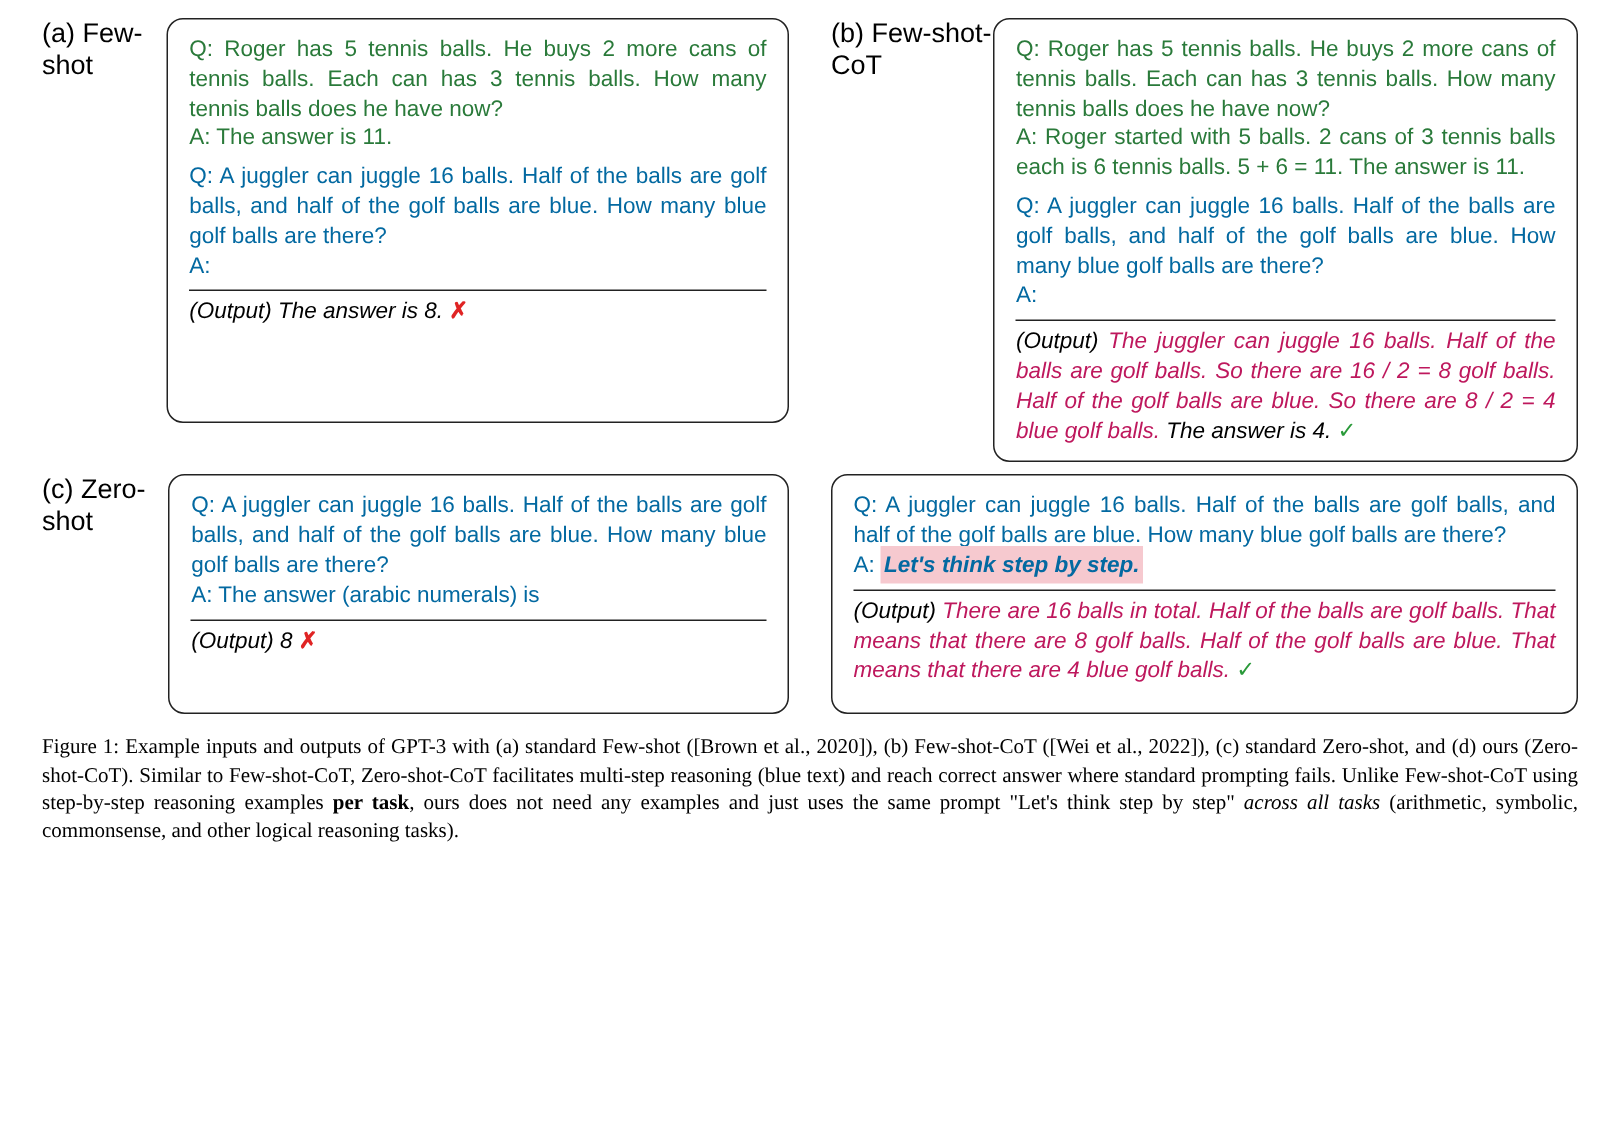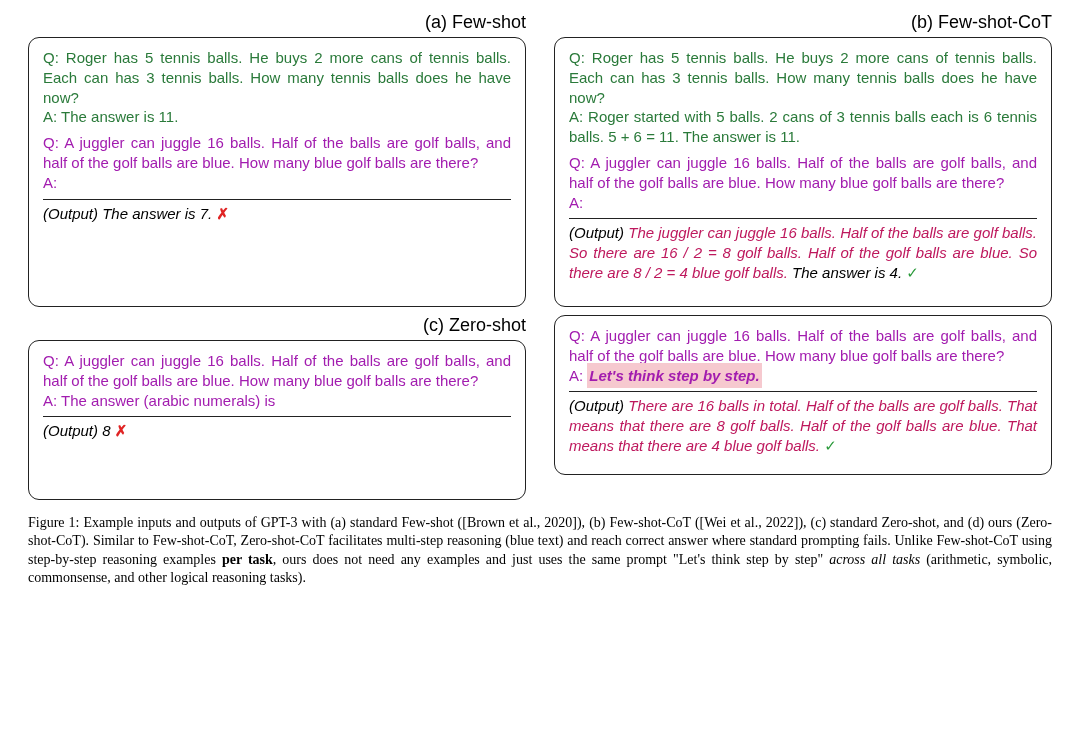--- a/index.html
+++ b/index.html
@@ -10,41 +10,41 @@
     height: 754px;
     padding: 12px 28px 10px 28px;
     color: #000;
   }
   .grid {
     display: grid;
     grid-template-columns: 1fr 1fr;
     column-gap: 28px;
     row-gap: 8px;
   }
-  .panel-wrap { display: flex; flex-direction: column; align-items: flex-end; }
+  .panel-wrap { display: flex; flex-direction: row; align-items: flex-start; }
   .panel-title {
     font-size: 18px;
     margin-bottom: 4px;
   }
   .panel {
     border: 1.5px solid #222;
     border-radius: 11px;
     width: 100%;
     padding: 10px 14px 10px 14px;
     font-size: 15px;
     line-height: 1.32;
     display: flex;
     flex-direction: column;
   }
   .panel-a { min-height: 270px; }
   .panel-b { min-height: 270px; }
   .panel-c { min-height: 160px; }
   .panel-d { min-height: 160px; }
   .example { color: #2a7a3a; }
-  .query { color: #a21caf; margin-top: 6px; }
+  .query { color: #0369a1; margin-top: 6px; }
   .hr {
     border: none;
     border-top: 1px solid #222;
     margin: 6px 0 4px 0;
   }
   .output-line { font-style: italic; text-align: justify; }
   .reasoning { color: #be185d; font-style: italic; }
   .answer { color: #000; font-style: italic; }
   .cross { color: #e02424; font-weight: bold; font-style: normal; }
   .check { color: #2a9a3a; font-style: normal; }
@@ -72,21 +72,21 @@
 
   <div class="panel-wrap">
     <div class="panel-title">(a) Few-shot</div>
     <div class="panel panel-a">
       <div class="example just" style="white-space: pre-line;">Q: Roger has 5 tennis balls. He buys 2 more cans of tennis balls. Each can has 3 tennis balls. How many tennis balls does he have now?
 A: The answer is 11.</div>
       <div class="query just" style="white-space: pre-line;">Q: A juggler can juggle 16 balls. Half of the balls are golf balls, and half of the golf balls are blue. How many blue golf balls are there?
 A:</div>
       <hr class="hr">
       <div class="output-line">
-        <span>(Output) </span><span class="answer">The answer is 7.</span>
+        <span>(Output) </span><span class="answer">The answer is 8.</span>
         <span class="cross">✗</span>
       </div>
     </div>
   </div>
 
   <div class="panel-wrap">
     <div class="panel-title">(b) Few-shot-CoT</div>
     <div class="panel panel-b">
       <div class="example just" style="white-space: pre-line;">Q: Roger has 5 tennis balls. He buys 2 more cans of tennis balls. Each can has 3 tennis balls. How many tennis balls does he have now?
 A: Roger started with 5 balls. 2 cans of 3 tennis balls each is 6 tennis balls. 5 + 6 = 11. The answer is 11.</div>

